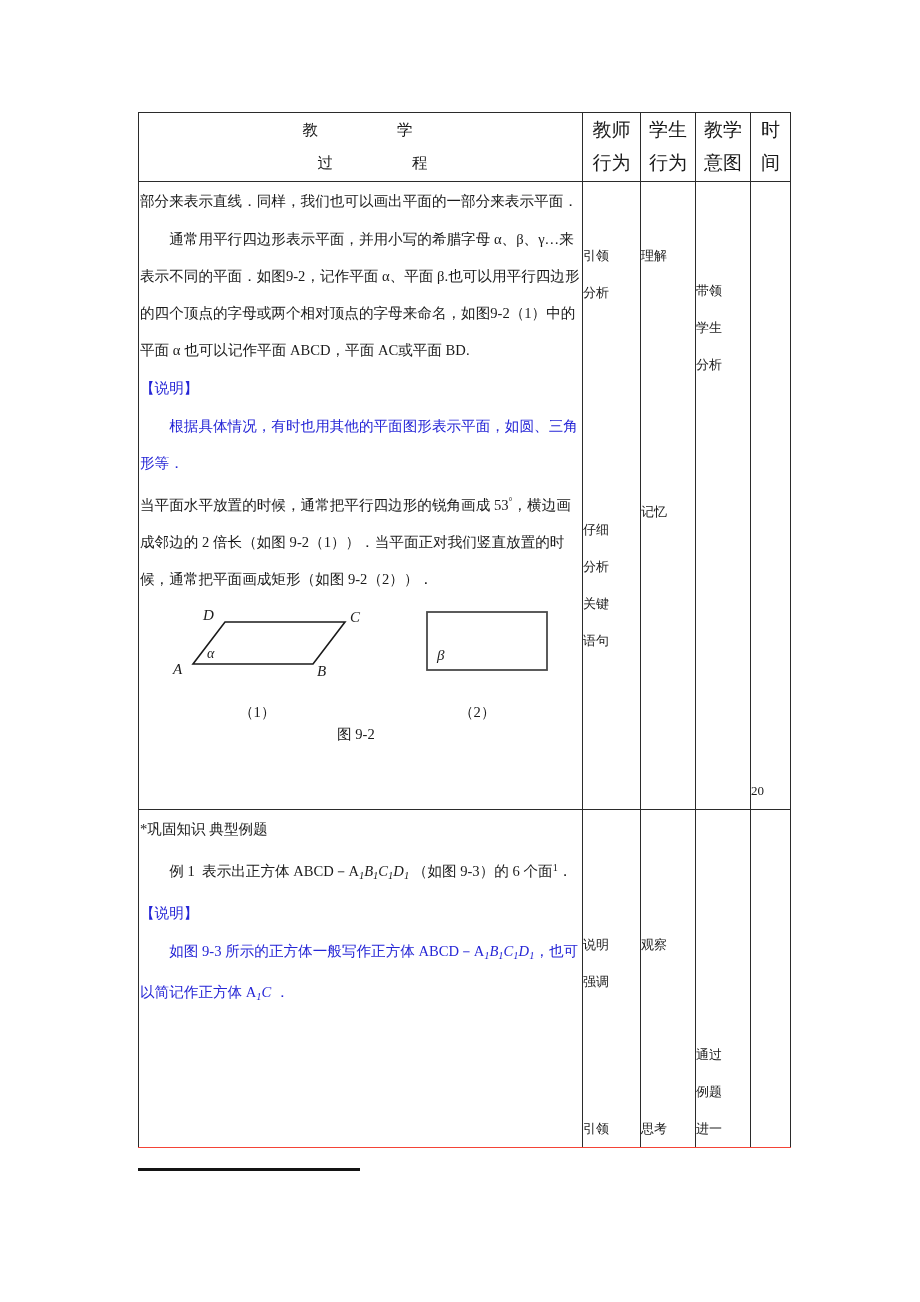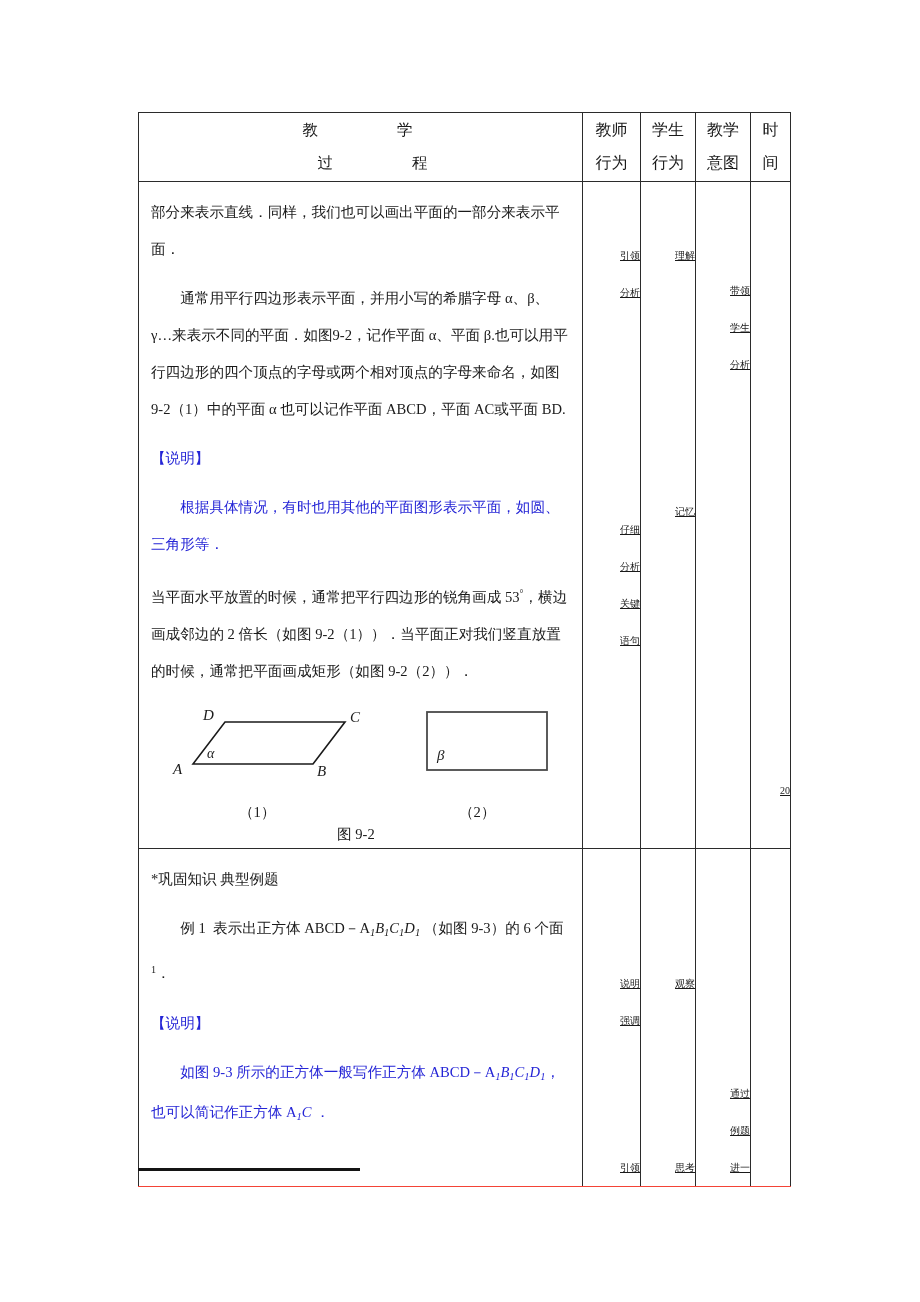--- a/index.html
+++ b/index.html
@@ -52,45 +52,44 @@
     font-size: 15.5px;
     line-height: 33px;
     padding-top: 1px;
   }
   .hdr-proc .l1 { letter-spacing: 16px; padding-left: 10px; display:block; }
   .hdr-proc .l2 { letter-spacing: 16px; padding-left: 40px; display:block; }
 
   .hdr-small {
     height: 68px;
     text-align: center;
-    font-size: 16px;
+    font-size: 19px;
     line-height: 33px;
     padding-top: 1px;
     margin-left: 32px;
   }
   .hdr-small span { display: block; }
   .hdr-narrow span { letter-spacing: 0; }
 
   
   .proc-cell {
     padding: 10px 12px 8px 6px;
     font-size: 14.6px;
     line-height: 37px;
   }
   .side-cell {
-    text-align: right;
-    font-size: 10px;
+    text-align: left;
+    font-size: 13px;
     line-height: 37px;
     padding: 0;
     position: relative;
-    text-decoration: underline;
   }
   .side-cell .stack { display: block; }
 
-  .para { margin: 12px; }
+  .para { margin: 1px; }
   .indent { text-indent: 2em; }
   .blue { color: #2525d6; }
   .bold { font-weight: normal; }
 
   .mi { font-style: italic; font-family: "Liberation Serif", serif; }
   .sub { font-size: 0.72em; vertical-align: -0.28em; font-style: italic; }
   .sup { font-size: 0.7em; vertical-align: 0.5em; font-style: normal; }
   .deg { font-size: 0.68em; vertical-align: 0.55em; }
 
   

